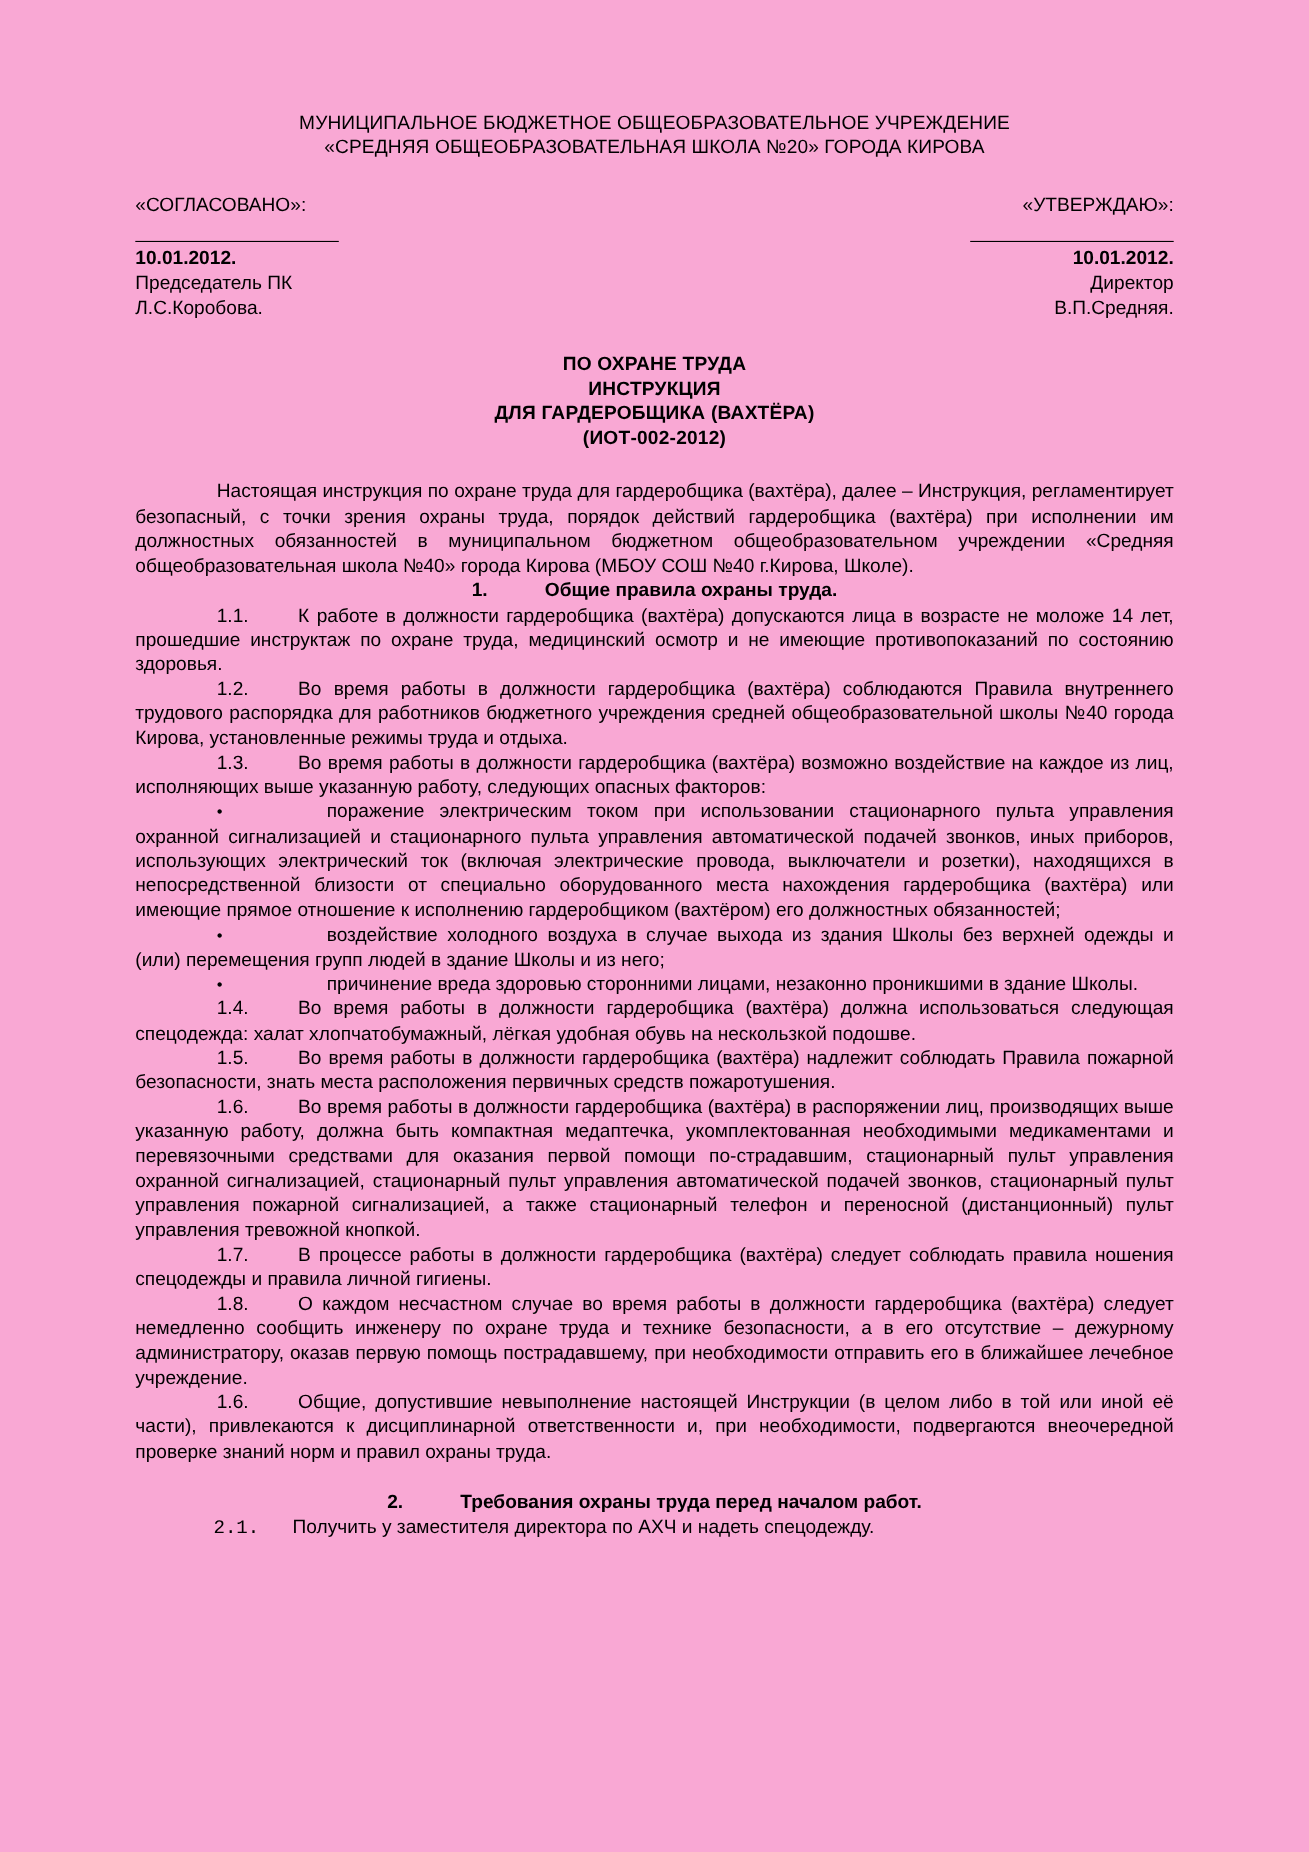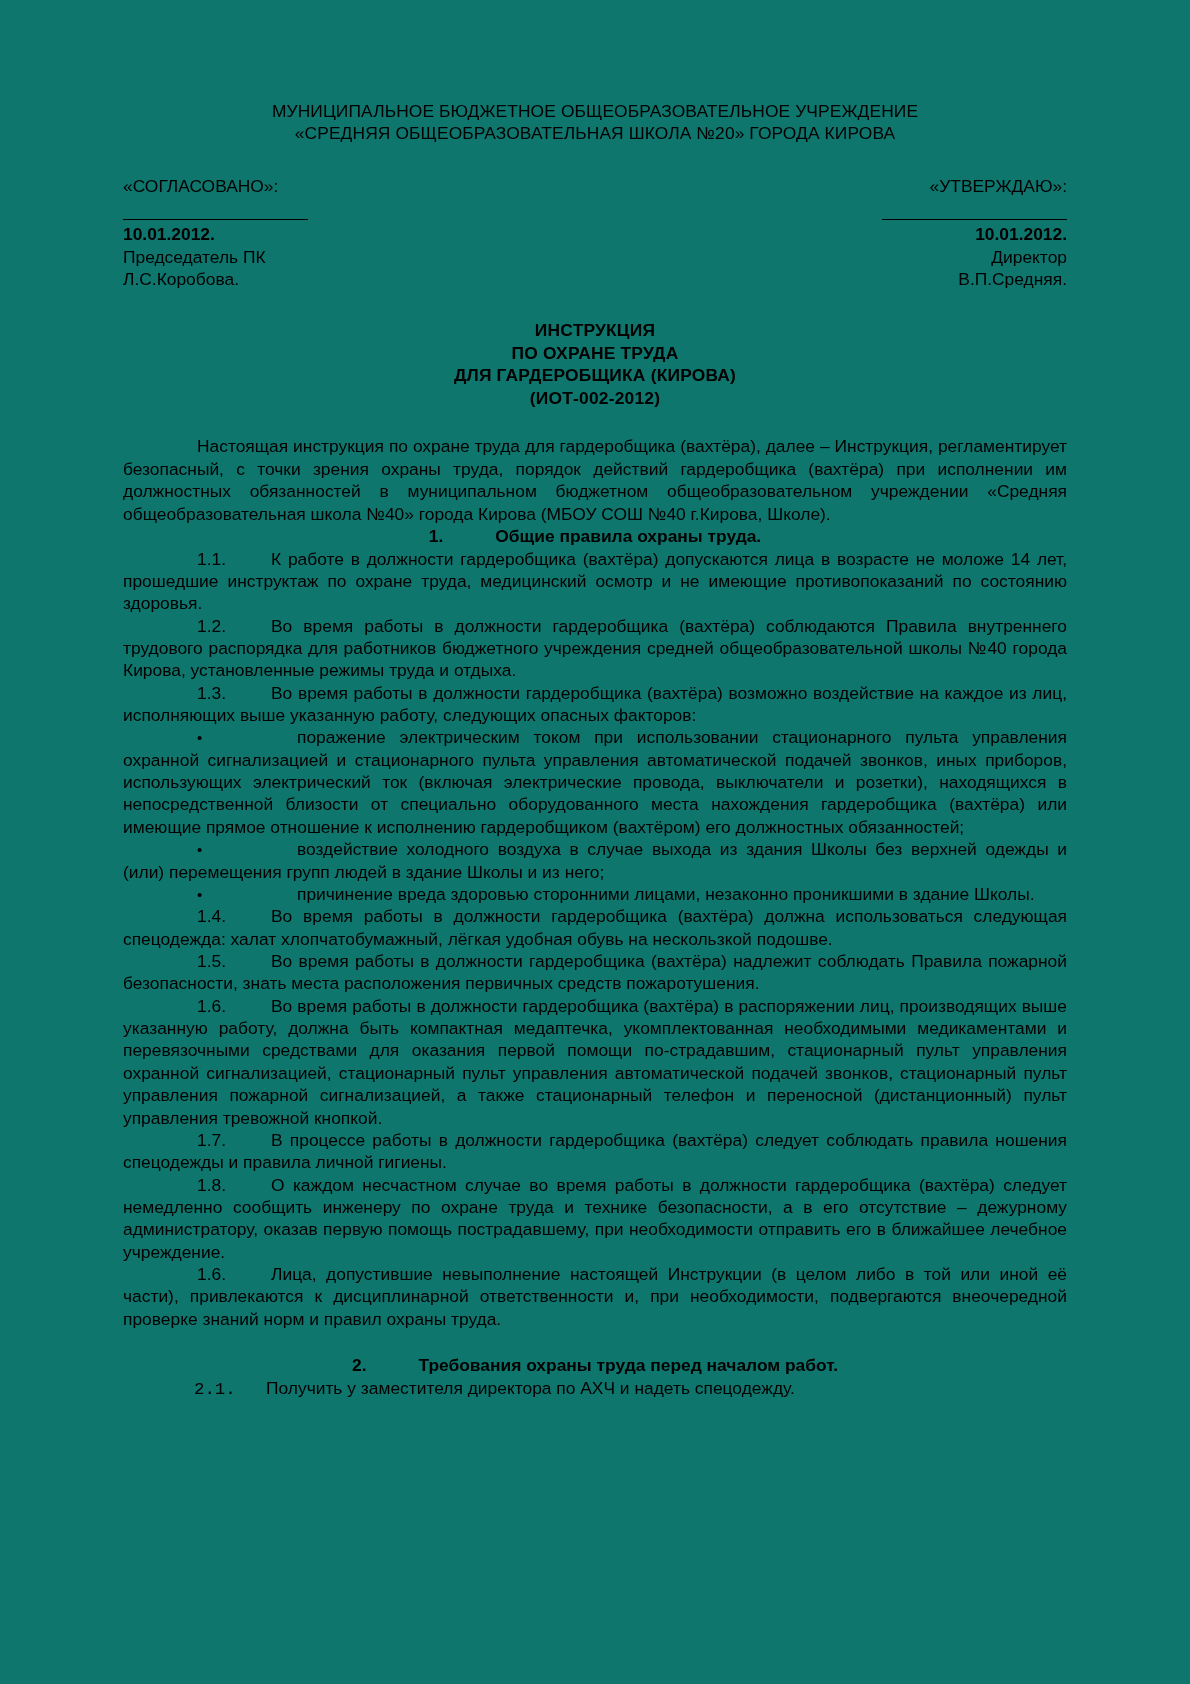--- a/index.html
+++ b/index.html
@@ -10,21 +10,21 @@
   }
   body {
     font-family: "Liberation Sans", sans-serif;
     color: #000000;
   }
   .page {
     position: relative;
     width: 1190px;
     height: 1684px;
     margin: 0 auto;
-    background: #0f766e;
+    background: #f9a8d4;
     box-sizing: border-box;
     padding: 100px 75px 40px 123px;
     overflow: hidden;
   }
   .doc {
     width: 944px;
     font-size: 17.4px;
     line-height: 1.285;
   }
 
@@ -176,23 +176,23 @@
         <span class="approval-word">«УТВЕРЖДАЮ»:</span>
         <div class="rule"></div>
         <span class="approval-date">10.01.2012.</span>
         <span class="approval-role">Директор</span>
         <span class="approval-name">В.П.Средняя.</span>
       </div>
 
     </div>
 
     <div class="doc-title">
+      <span>ПО ОХРАНЕ ТРУДА</span>
       <span>ИНСТРУКЦИЯ</span>
-      <span>ПО ОХРАНЕ ТРУДА</span>
-      <span>ДЛЯ ГАРДЕРОБЩИКА (КИРОВА)</span>
+      <span>ДЛЯ ГАРДЕРОБЩИКА (ВАХТЁРА)</span>
       <span>(ИОТ-002-2012)</span>
     </div>
 
     <p class="para intro">Настоящая инструкция по охране труда для гардеробщика (вахтёра), далее – Инструкция, регламентирует безопасный, с точки зрения охраны труда, порядок действий гардеробщика (вахтёра) при исполнении им должностных обязанностей в муниципальном бюджетном общеобразовательном учреждении «Средняя общеобразовательная школа №40» города Кирова (МБОУ СОШ №40 г.Кирова, Школе).</p>
 
     <div class="section-head">
       <span class="num">1.</span><span>Общие правила охраны труда.</span>
     </div>
 
     <p class="clause"><span class="cnum">1.1.</span><span>К работе в должности гардеробщика (вахтёра) допускаются лица в возрасте не моложе 14 лет, прошедшие инструктаж по охране труда, медицинский осмотр и не имеющие противопоказаний по состоянию здоровья.</span></p>
@@ -210,21 +210,21 @@
     <p class="clause"><span class="cnum">1.4.</span><span>Во время работы в должности гардеробщика (вахтёра) должна использоваться следующая спецодежда: халат хлопчатобумажный, лёгкая удобная обувь на нескользкой подошве.</span></p>
 
     <p class="clause"><span class="cnum">1.5.</span><span>Во время работы в должности гардеробщика (вахтёра) надлежит соблюдать Правила пожарной безопасности, знать места расположения первичных средств пожаротушения.</span></p>
 
     <p class="clause"><span class="cnum">1.6.</span><span>Во время работы в должности гардеробщика (вахтёра) в распоряжении лиц, производящих выше указанную работу, должна быть компактная медаптечка, укомплектованная необходимыми медикаментами и перевязочными средствами для оказания первой помощи по-страдавшим, стационарный пульт управления охранной сигнализацией, стационарный пульт управления автоматической подачей звонков, стационарный пульт управления пожарной сигнализацией, а также стационарный телефон и переносной (дистанционный) пульт управления тревожной кнопкой.</span></p>
 
     <p class="clause"><span class="cnum">1.7.</span><span>В процессе работы в должности гардеробщика (вахтёра) следует соблюдать правила ношения спецодежды и правила личной гигиены.</span></p>
 
     <p class="clause"><span class="cnum">1.8.</span><span>О каждом несчастном случае во время работы в должности гардеробщика (вахтёра) следует немедленно сообщить инженеру по охране труда и технике безопасности, а в его отсутствие – дежурному администратору, оказав первую помощь пострадавшему, при необходимости отправить его в ближайшее лечебное учреждение.</span></p>
 
-    <p class="clause"><span class="cnum">1.6.</span><span>Лица, допустившие невыполнение настоящей Инструкции (в целом либо в той или иной её части), привлекаются к дисциплинарной ответственности и, при необходимости, подвергаются внеочередной проверке знаний норм и правил охраны труда.</span></p>
+    <p class="clause"><span class="cnum">1.6.</span><span>Общие, допустившие невыполнение настоящей Инструкции (в целом либо в той или иной её части), привлекаются к дисциплинарной ответственности и, при необходимости, подвергаются внеочередной проверке знаний норм и правил охраны труда.</span></p>
 
     <div class="section-head spaced">
       <span class="num">2.</span><span>Требования охраны труда перед началом работ.</span>
     </div>
 
     <p class="clause"><span class="cnum flush">2.1.</span><span>Получить у заместителя директора по АХЧ и надеть спецодежду.</span></p>
 
   </div>
 </div>
 

